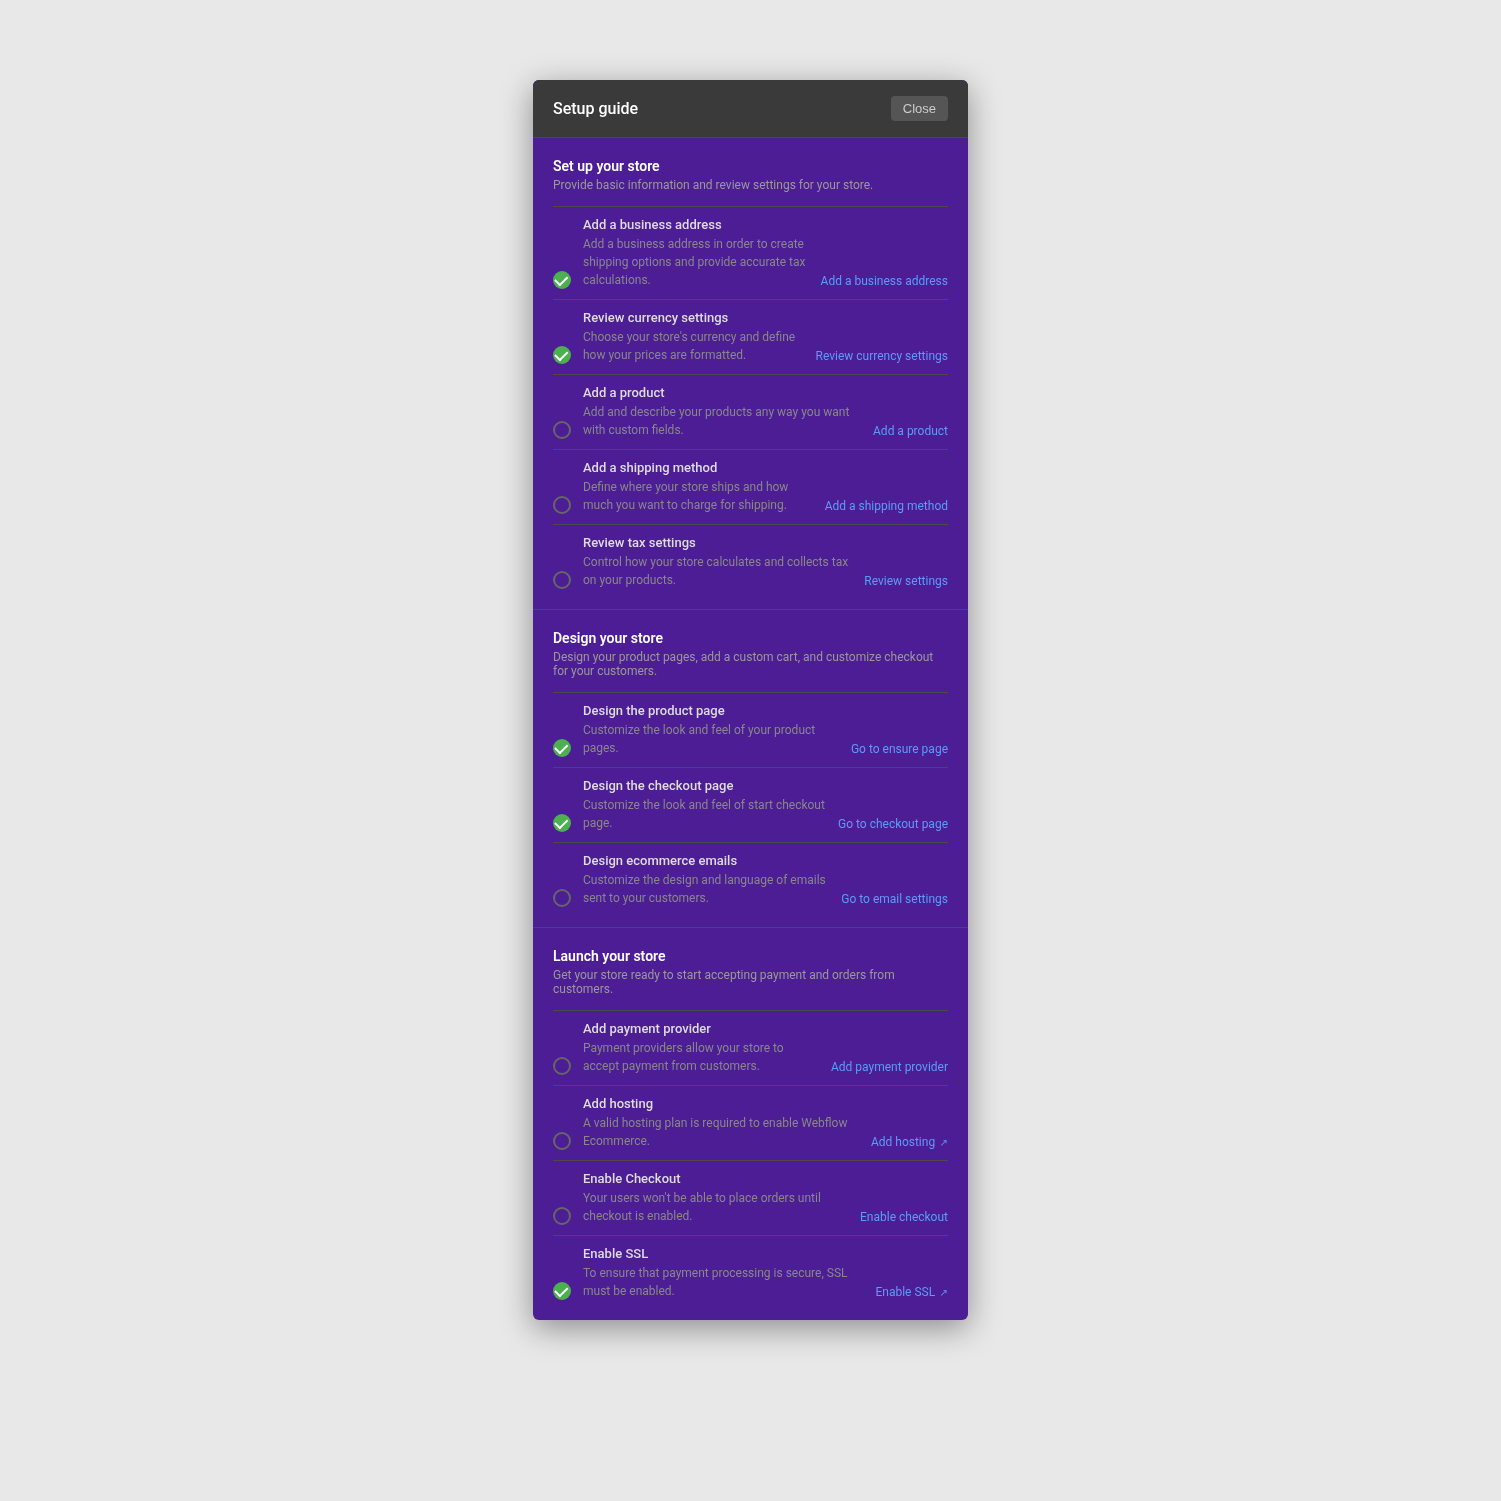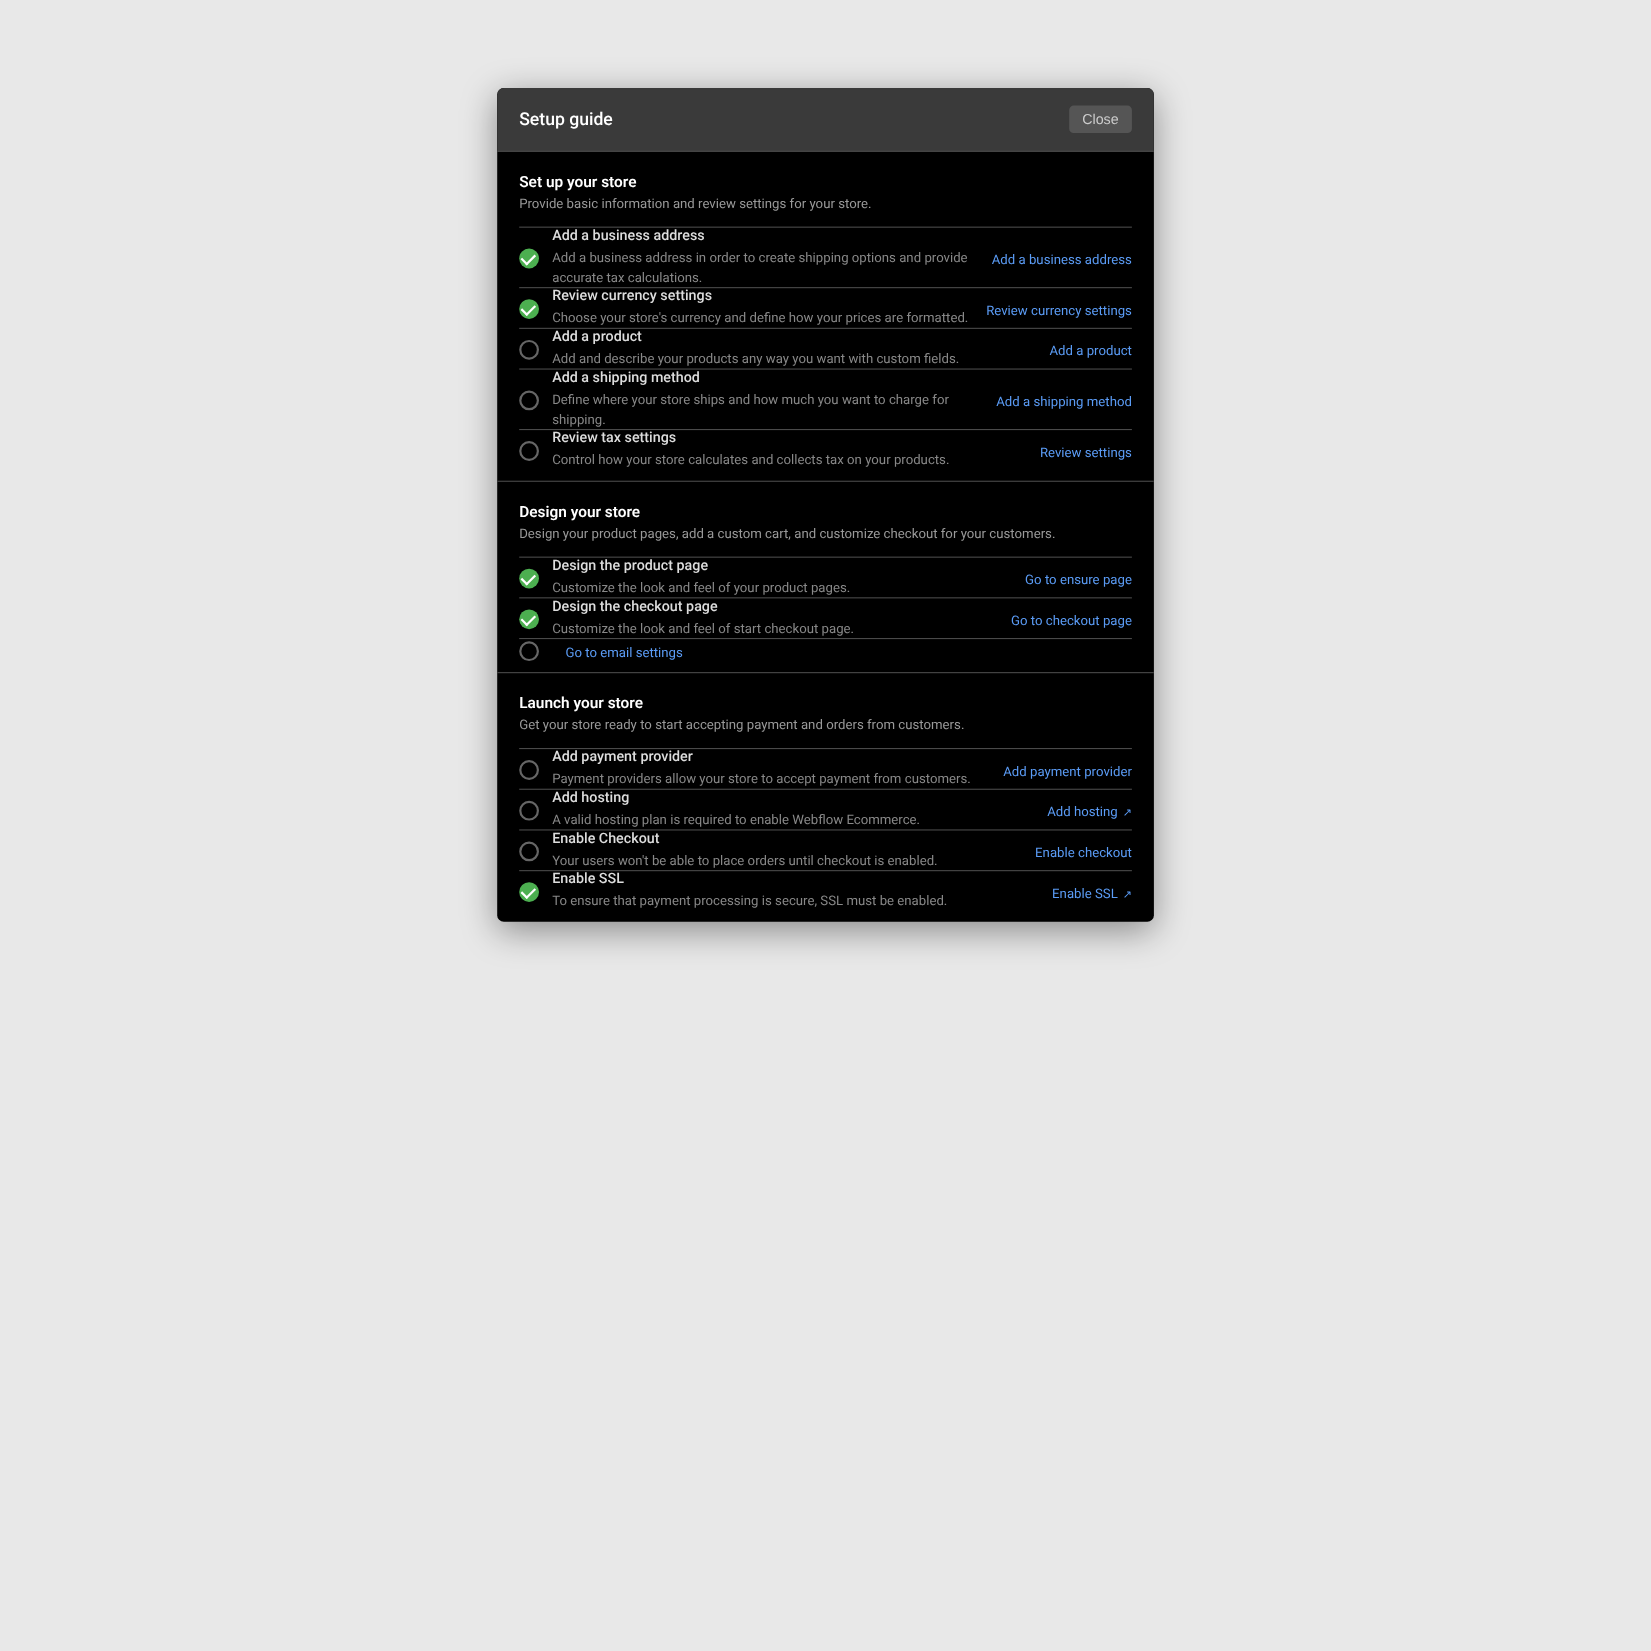--- a/index.html
+++ b/index.html
@@ -6,23 +6,23 @@
     body {
       background-color: #e8e8e8;
       font-family: -apple-system, BlinkMacSystemFont, 'Segoe UI', Roboto, sans-serif;
       display: flex;
       justify-content: center;
       align-items: flex-start;
       min-height: 1501px;
       padding: 80px 0;
     }
     .modal {
-      background-color: #000000;
+      background-color: #4c1d95;
       border-radius: 6px;
-      width: 597px;
+      width: 435px;
       overflow: hidden;
       box-shadow: 0 8px 32px rgba(0,0,0,0.4);
     }
     .modal-header {
       background-color: #3a3a3a;
       padding: 16px 20px;
       display: flex;
       justify-content: space-between;
       align-items: center;
       border-bottom: 1px solid #4a4a4a;
@@ -55,22 +55,22 @@
       font-weight: 600;
       margin-bottom: 4px;
     }
     .section-desc {
       color: #999999;
       font-size: 12px;
       margin-bottom: 14px;
     }
     .task-item {
       display: flex;
-      align-items: center;
-      padding: 0 0;
+      align-items: flex-end;
+      padding: 10px 0;
       border-top: 1px solid #4a4a4a;
     }
     .task-icon {
       margin-top: 2px;
       margin-right: 12px;
       flex-shrink: 0;
       width: 18px;
       height: 18px;
     }
     .task-icon.checked {
@@ -195,20 +195,24 @@
         <div class="task-item">
           <div class="task-icon checked"></div>
           <div class="task-content">
             <div class="task-name">Design the checkout page</div>
             <div class="task-detail">Customize the look and feel of start checkout page.</div>
           </div>
           <div class="task-action"><a href="#">Go to checkout page</a></div>
         </div>
         <div class="task-item">
           <div class="task-icon unchecked"></div>
+          <div class="task-content">
+            <div class="task-name">Design ecommerce emails</div>
+            <div class="task-detail">Customize the design and language of emails sent to your customers.</div>
+          </div>
           <div class="task-action"><a href="#">Go to email settings</a></div>
         </div>
       </div>
       <div class="section">
         <div class="section-title">Launch your store</div>
         <div class="section-desc">Get your store ready to start accepting payment and orders from customers.</div>
         <div class="task-item">
           <div class="task-icon unchecked"></div>
           <div class="task-content">
             <div class="task-name">Add payment provider</div>

